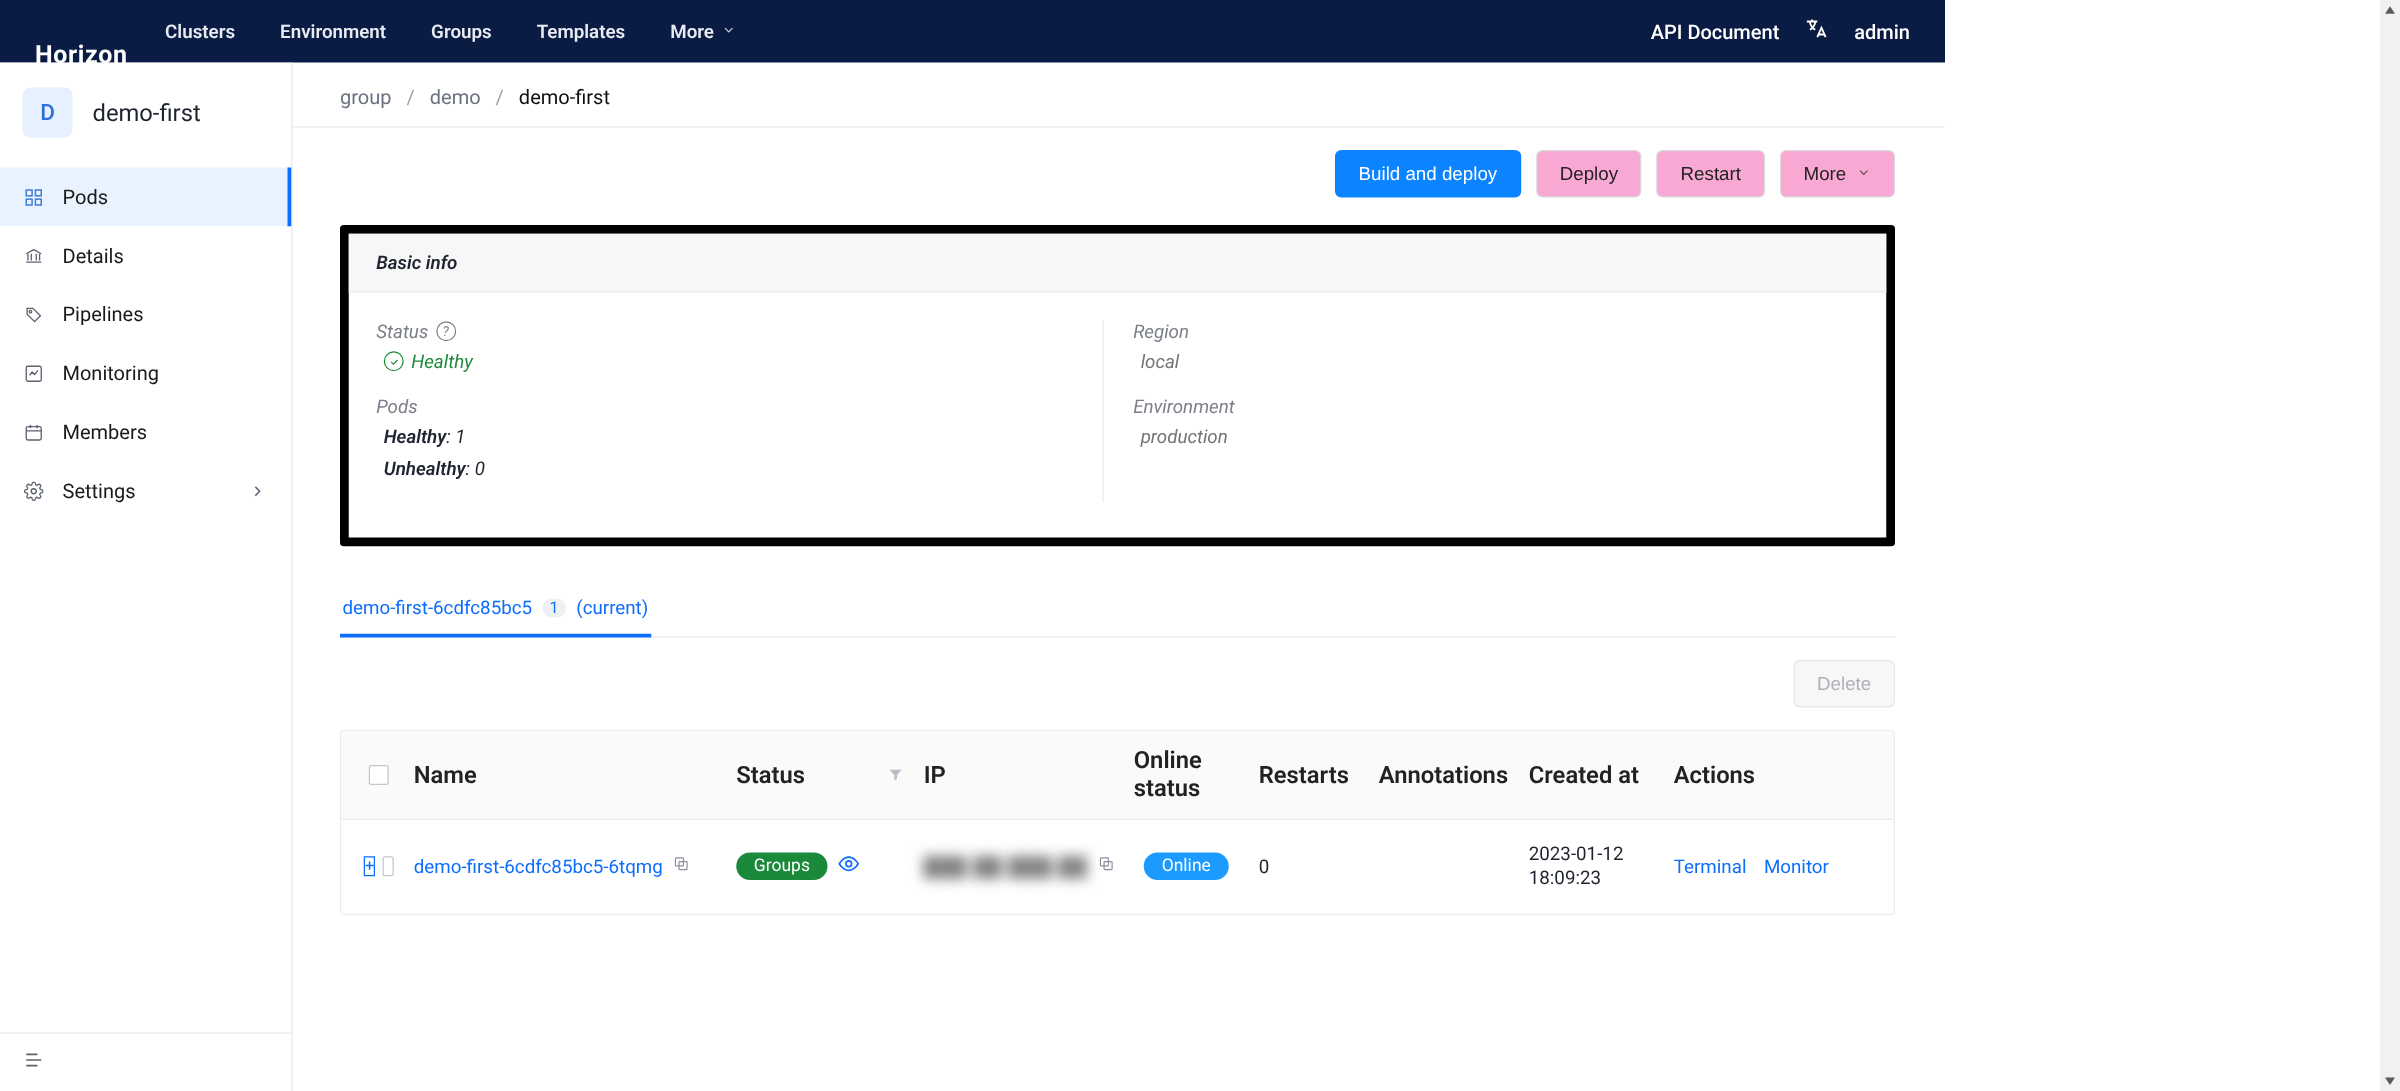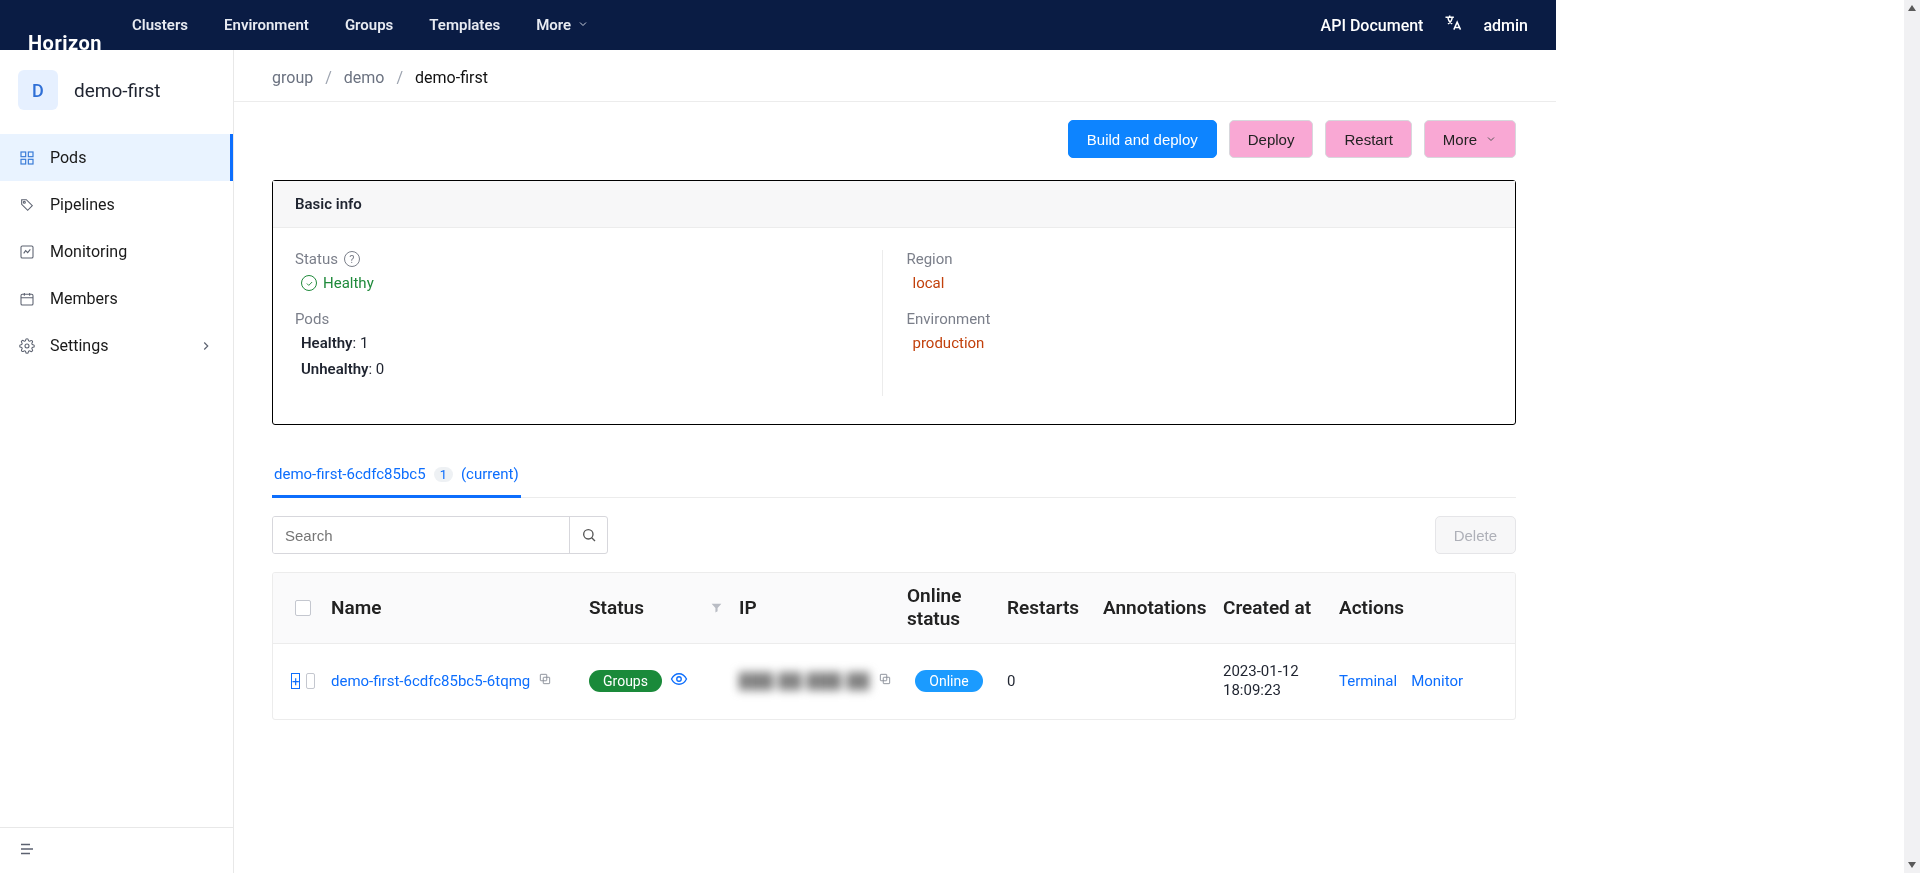--- a/index.html
+++ b/index.html
@@ -42,29 +42,29 @@
   .bc { padding:18px 0 14px 0; font-size:16px; color:#6b7280; display:flex; gap:12px; align-items:center; margin-left:38px; }
   .bc .cur { color:#111; }
   .hr { border:0; border-top:1px solid #ececec; margin:0 0 18px 0; }
 
   .toolbar { display:flex; justify-content:flex-end; gap:12px; margin:0 40px 22px 38px; }
   .btn { height:38px; padding:0 18px; border-radius:5px; border:1px solid #d7d7dc; background:#f9a8d4; font-size:15px; cursor:pointer; display:inline-flex; align-items:center; gap:8px; color:#222; }
   .btn.primary { background:#0d84ff; border-color:#0d84ff; color:#fff; }
   .btn .chev svg { width:12px; height:12px; stroke:#555; }
 
   
-  .card { border:1px solid #000000; border-radius:3px; margin:0 40px 30px 38px; }
+  .card { border:7px solid #000000; border-radius:3px; margin:0 40px 30px 38px;font-style:italic; }
   .card-head { background:#f7f7f8; padding:14px 22px; font-weight:600; font-size:15px; border-bottom:1px solid #ececec; }
   .card-body { display:flex; padding:22px 22px 28px 22px; }
   .col { flex:1; }
   .col + .col { border-left:1px solid #ececec; padding-left:24px; }
   .field { margin-bottom:18px; }
   .label { color:#7b7f8a; font-size:15px; display:flex; align-items:center; gap:6px; margin-bottom:6px; }
   .label .qmark { width:16px; height:16px; border:1.4px solid #7b7f8a; border-radius:50%; display:inline-flex; align-items:center; justify-content:center; font-size:11px; color:#7b7f8a; }
-  .val { color:#c2410c; font-size:15px; }
+  .val { color:#737373; font-size:15px; }
   .healthy { color:#1f8a3b; display:flex; align-items:center; gap:6px; font-size:15px; margin-left:6px; }
   .healthy .ring { width:16px; height:16px; border:1.5px solid #1f8a3b; border-radius:50%; display:inline-flex; align-items:center; justify-content:center; }
   .healthy .ring svg { width:9px; height:9px; stroke:#1f8a3b; }
   .kv { font-size:15px; margin:4px 0 8px 6px; }
   .kv b { font-weight:600; }
 
   
   .tabs { margin:0 40px 0 38px; border-bottom:1px solid #ececec; display:flex; }
   .tab { padding:10px 2px 14px 2px; color:#0d6efd; font-size:15px; display:flex; align-items:center; gap:8px; cursor:pointer; position:relative; }
   .tab .badge { background:#eef1f4; color:#0d6efd; border-radius:10px; padding:0 6px; font-size:13px; min-width:18px; text-align:center; }
@@ -157,20 +157,30 @@
         <div class="side-item active">
           <span class="ic">
             <svg viewBox="0 0 24 24" width="16" height="16" fill="none" stroke="#3b7dd8" stroke-width="1.8">
                 <rect x="3" y="3" width="7" height="7"></rect>
                 <rect x="14" y="3" width="7" height="7"></rect>
                 <rect x="3" y="14" width="7" height="7"></rect>
                 <rect x="14" y="14" width="7" height="7"></rect>
               </svg>
           </span>
           <span>Pods</span>
+        </div>
+        <div class="side-item">
+          <span class="ic">
+            <svg viewBox="0 0 24 24" width="16" height="16" fill="none" stroke="#5c6270" stroke-width="1.6">
+                <path d="M3 9l9-5 9 5"></path>
+                <path d="M5 9v8M9 9v8M15 9v8M19 9v8"></path>
+                <path d="M3 19h18"></path>
+              </svg>
+          </span>
+          <span>Details</span>
         </div>
         <div class="side-item">
           <span class="ic">
             <svg viewBox="0 0 24 24" width="16" height="16" fill="none" stroke="#5c6270" stroke-width="1.6">
                 <path d="M20 13l-7 7-9-9V4h7l9 9z"></path>
                 <circle cx="8" cy="8" r="1.5"></circle>
               </svg>
           </span>
           <span>Pipelines</span>
         </div>
@@ -292,29 +302,20 @@
 
       <div class="tabs">
         <div class="tab active">
           <span>demo-first-6cdfc85bc5</span>
           <span class="badge">1</span>
           <span class="muted">(current)</span>
         </div>
       </div>
 
       <div class="searchrow">
-        <div class="searchbox">
-          <input type="text" placeholder="Search" style="">
-          <div class="sbtn">
-            <svg viewBox="0 0 24 24" fill="none" stroke-width="2">
-                <circle cx="11" cy="11" r="7"></circle>
-                <line x1="21" y1="21" x2="16" y2="16"></line>
-              </svg>
-          </div>
-        </div>
         <div class="spacer"></div>
         <button class="delbtn">Delete</button>
       </div>
 
       <div class="table">
         <div class="thead">
           <div class="th th-chk">
             <span class="chk"></span>
           </div>
           <div class="th th-name">Name</div>

